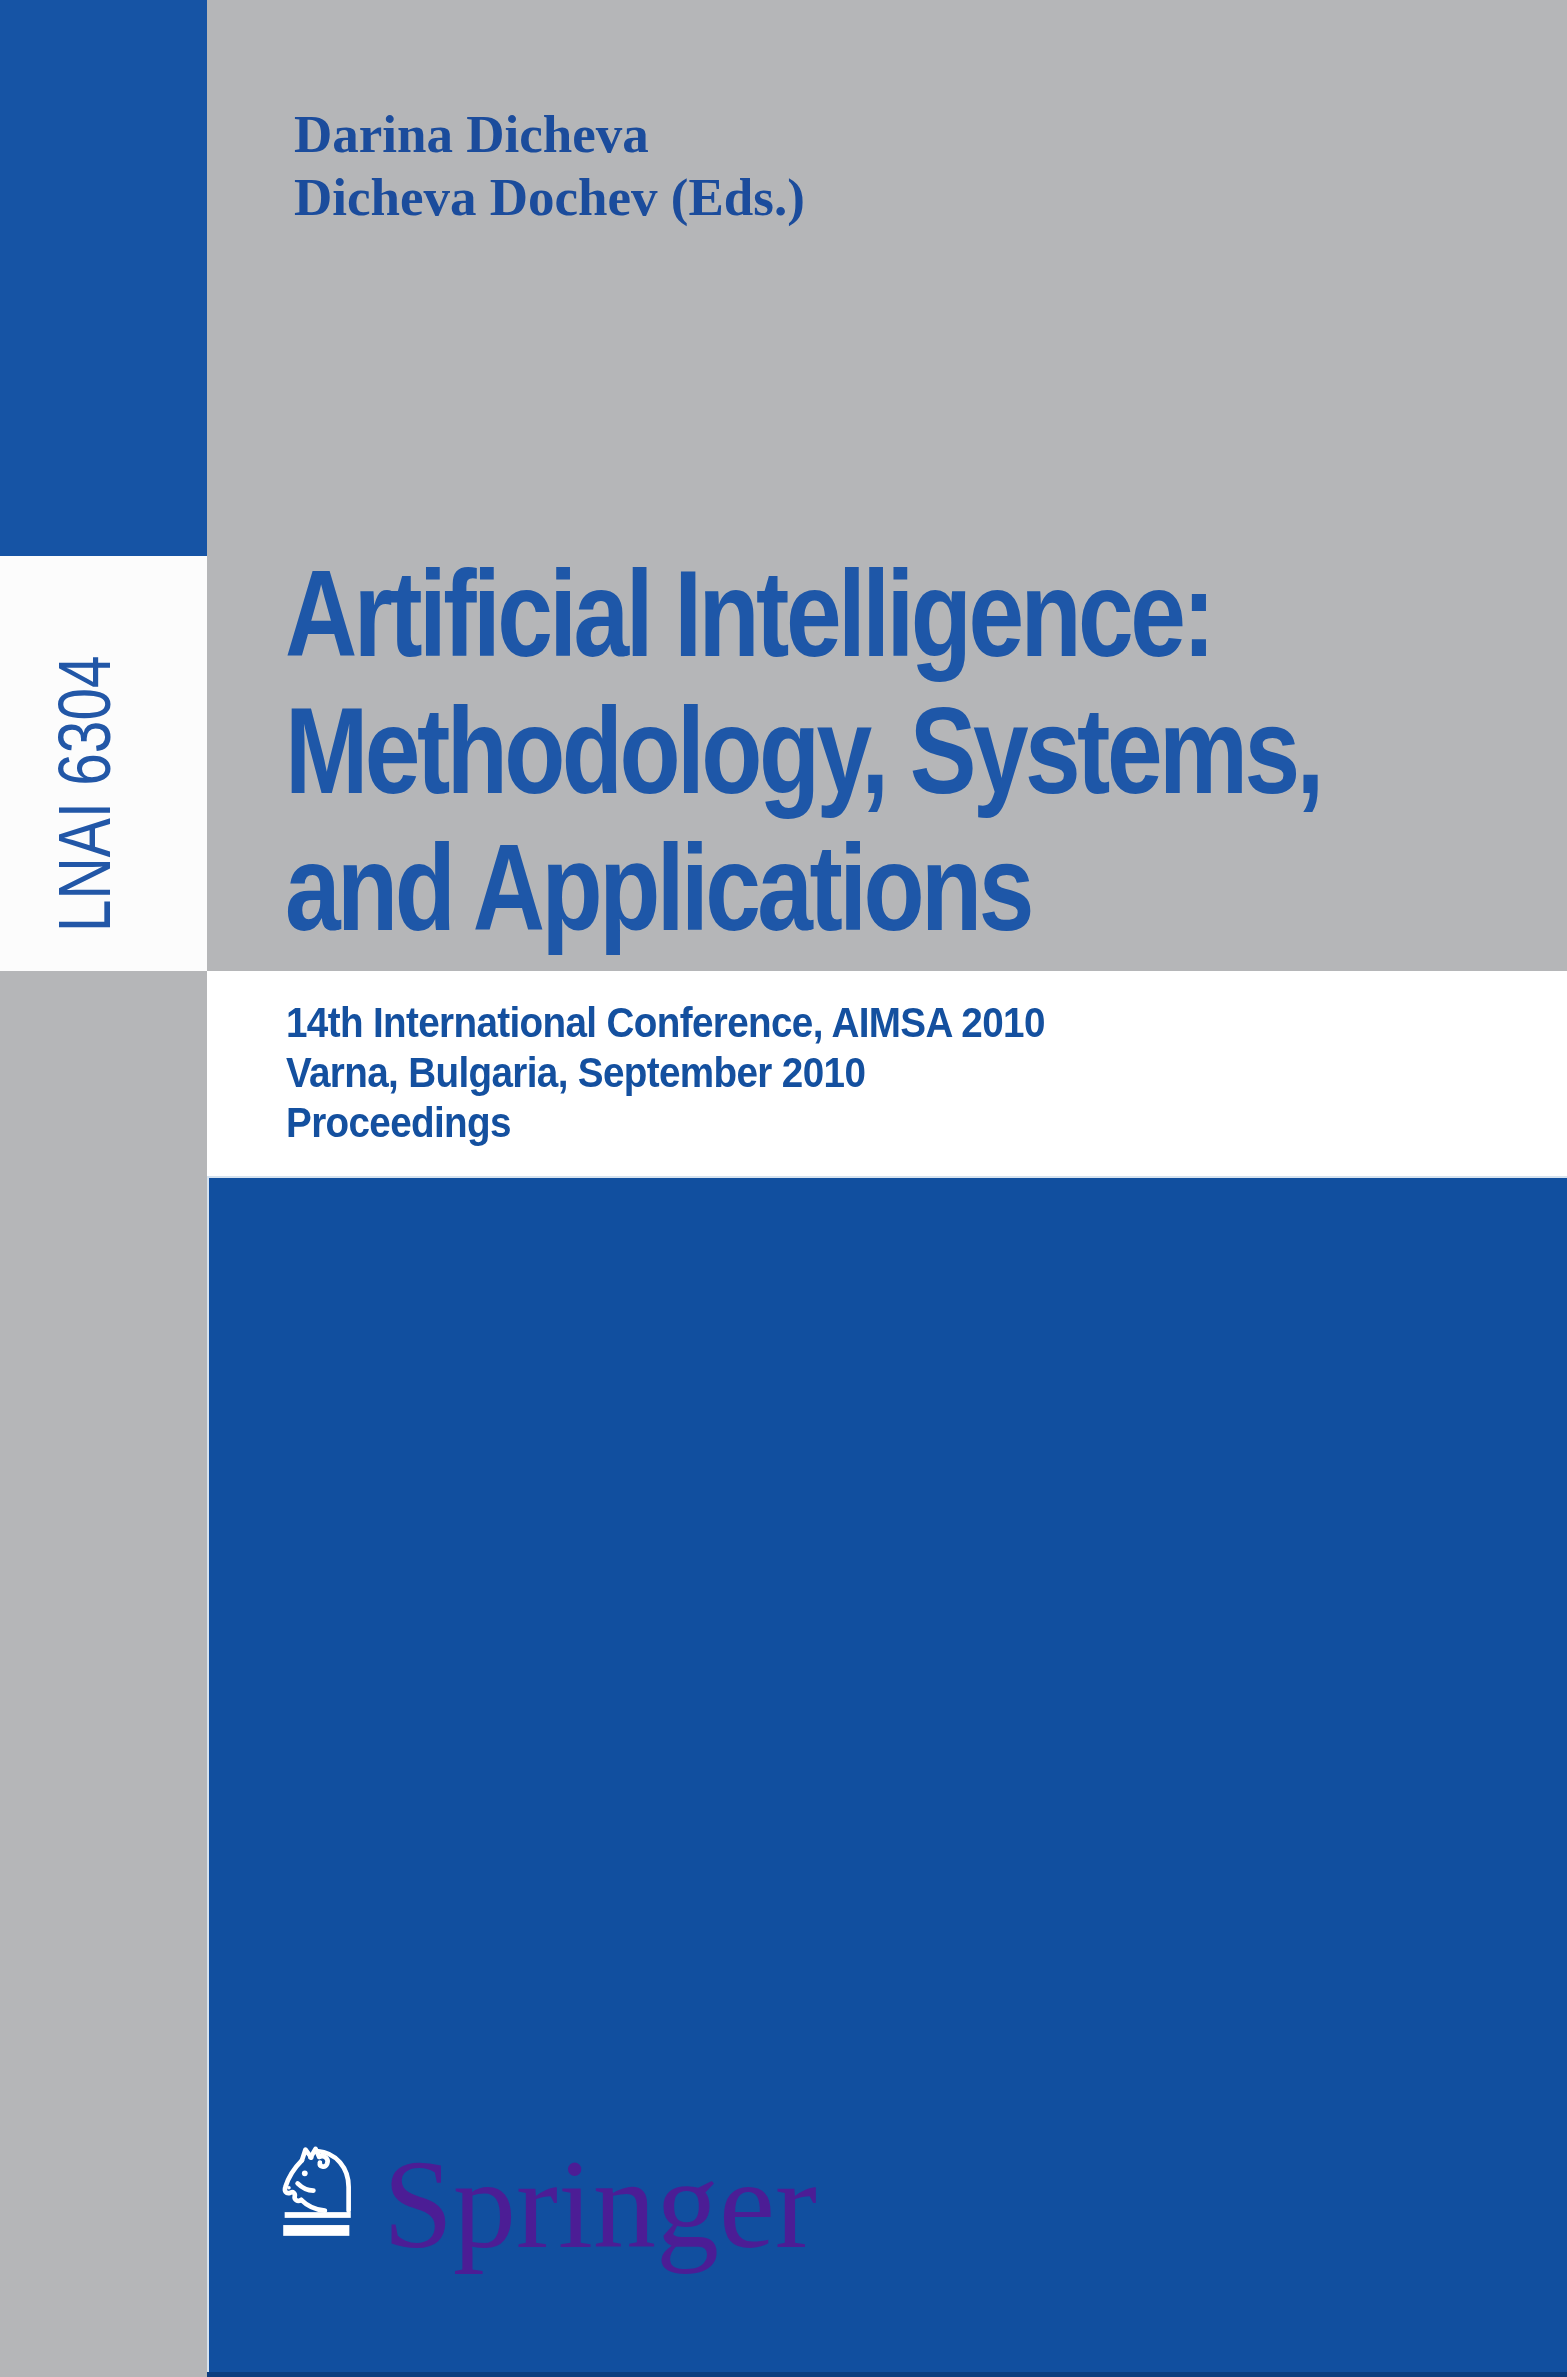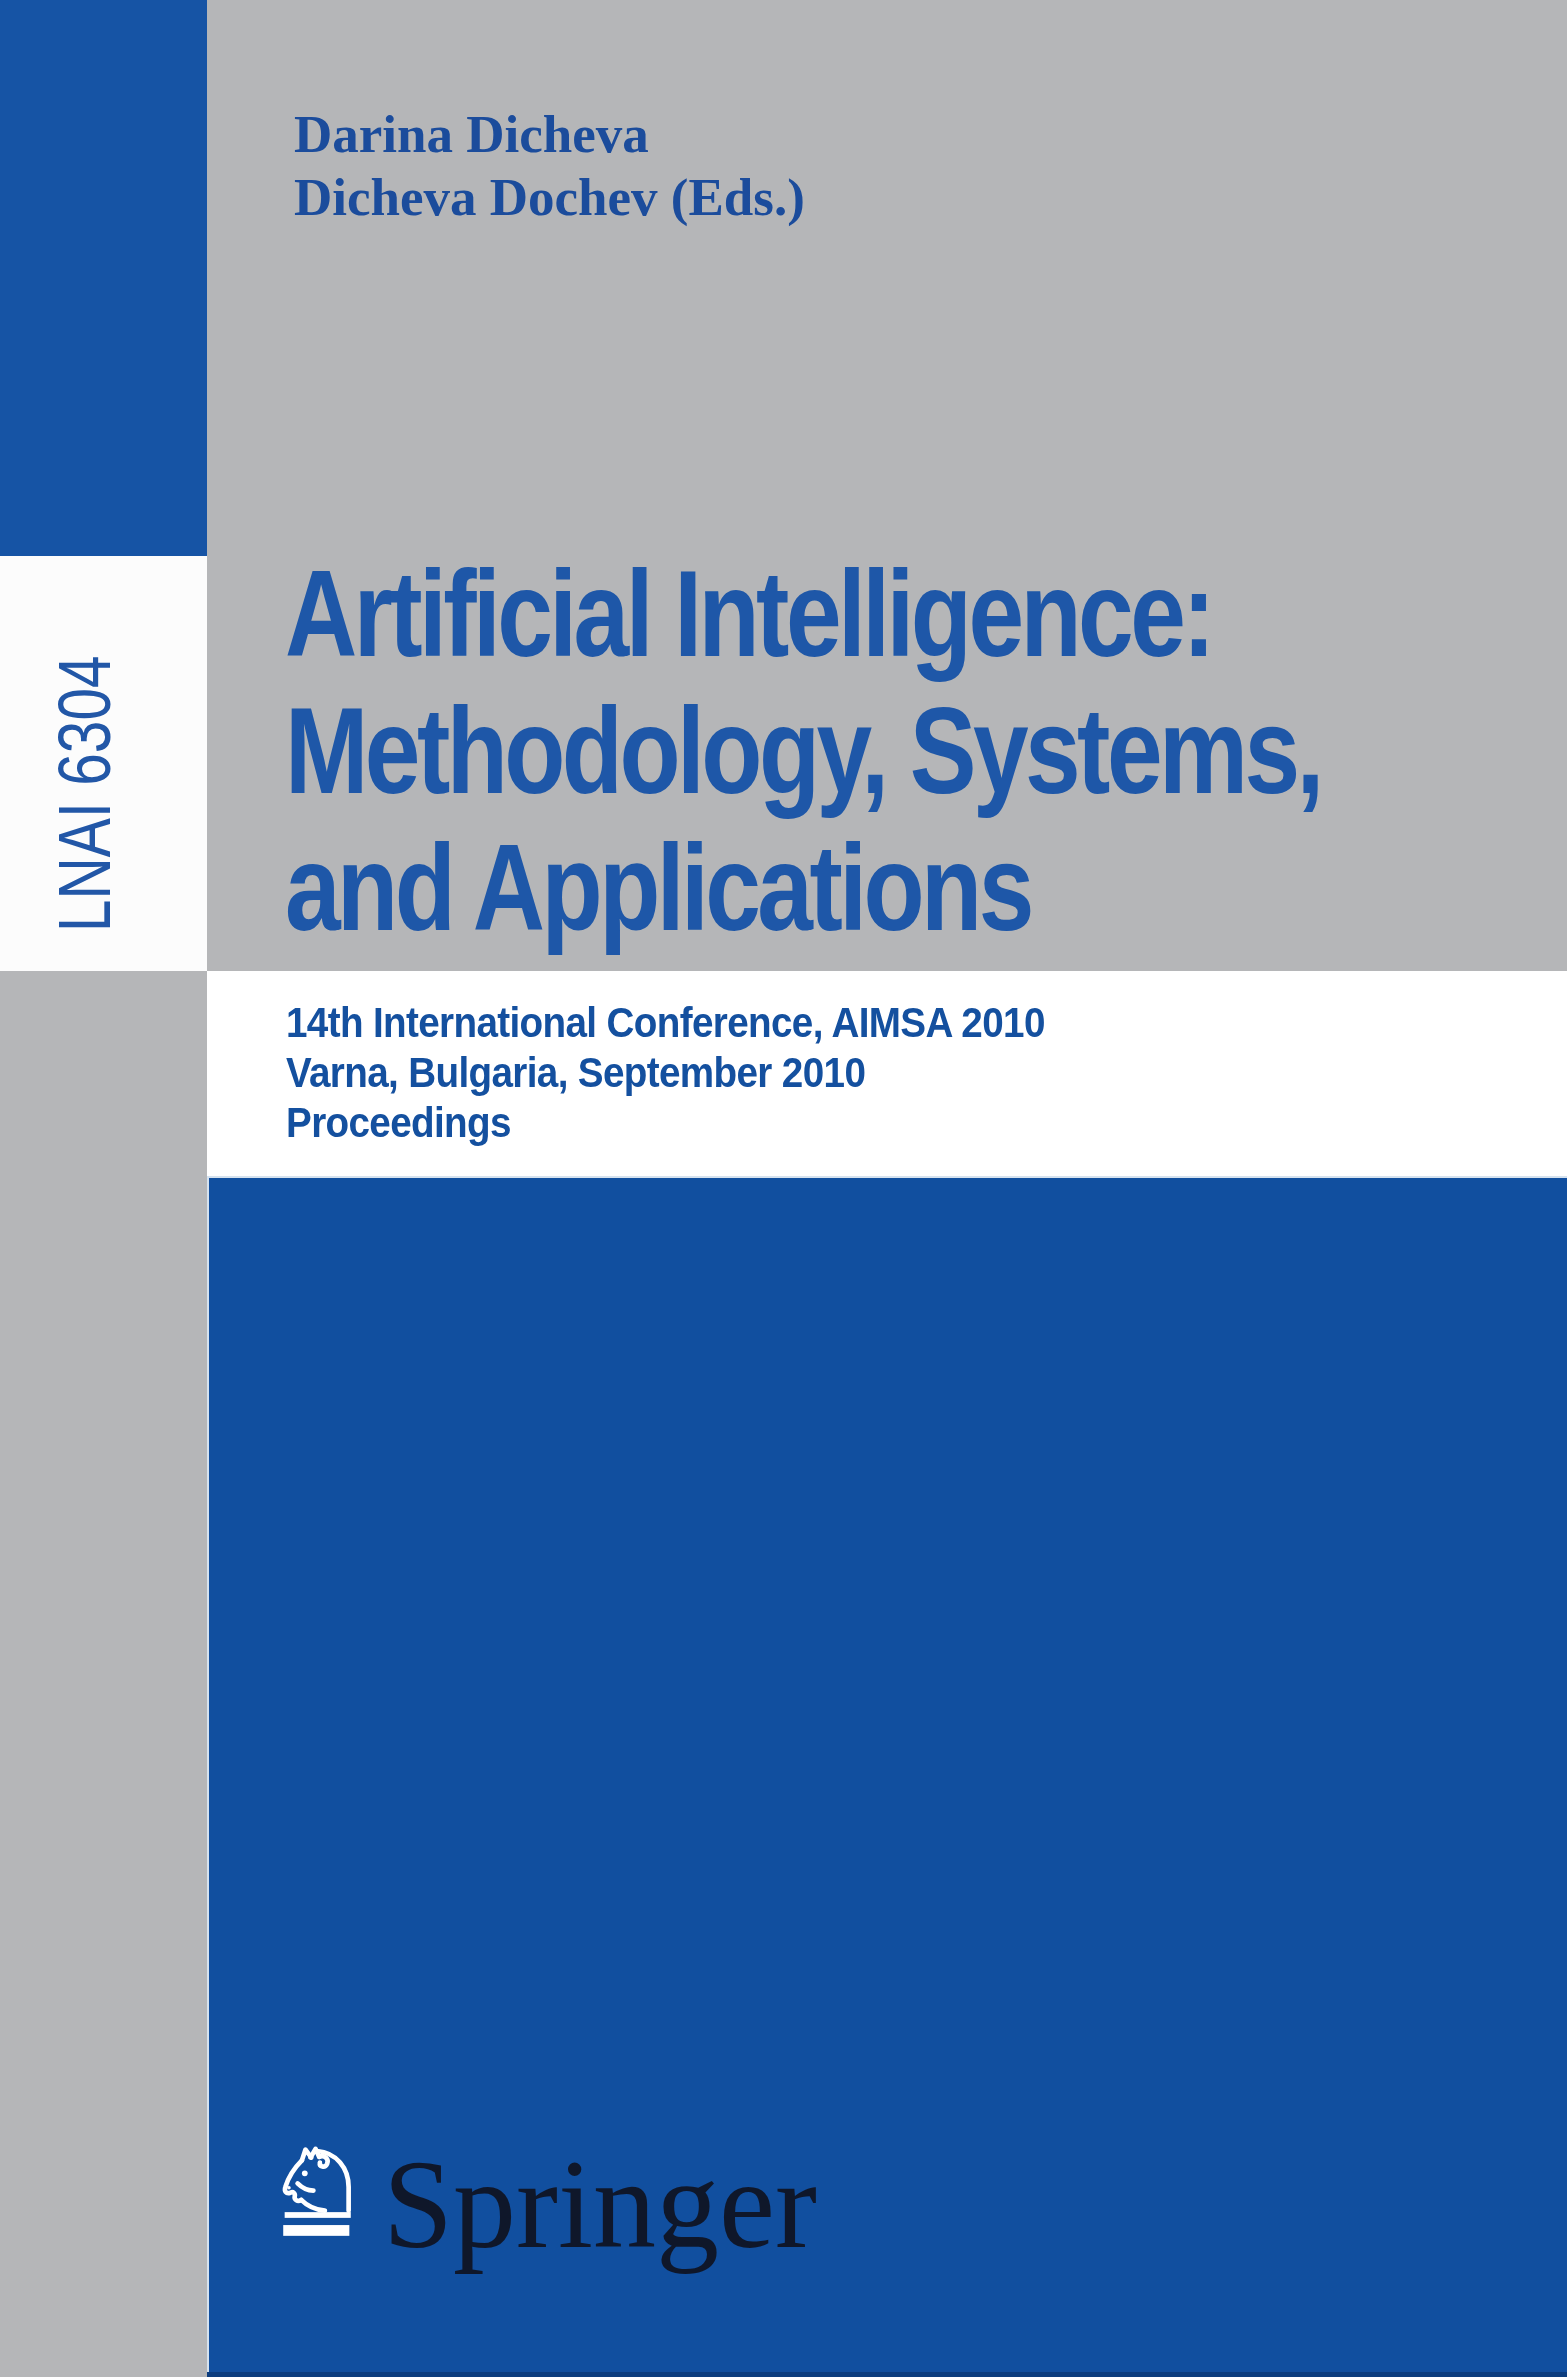--- a/index.html
+++ b/index.html
@@ -54,21 +54,21 @@
     color:var(--c-series_blue,#2257a7);
     transform:rotate(-90deg) scaleX(0.78);
     transform-origin:0 100%;
     white-space:nowrap;
   }
   .horse{position:absolute;left:276px;top:2146px;width:82px;height:92px;}
   .wordmark{
     position:absolute;left:383px;top:2142px;
     font-family:"Liberation Serif",serif;font-weight:400;
     font-size:126px;line-height:126px;
-    color:#0f172a;white-space:nowrap;
+    color:#4c1d95;white-space:nowrap;
   }
 </style>
 </head>
 <body>
 
 <div class="cover">
 
   <div class="block left-blue"></div>
   <div class="block left-white"></div>
   <div class="block left-gray"></div>

